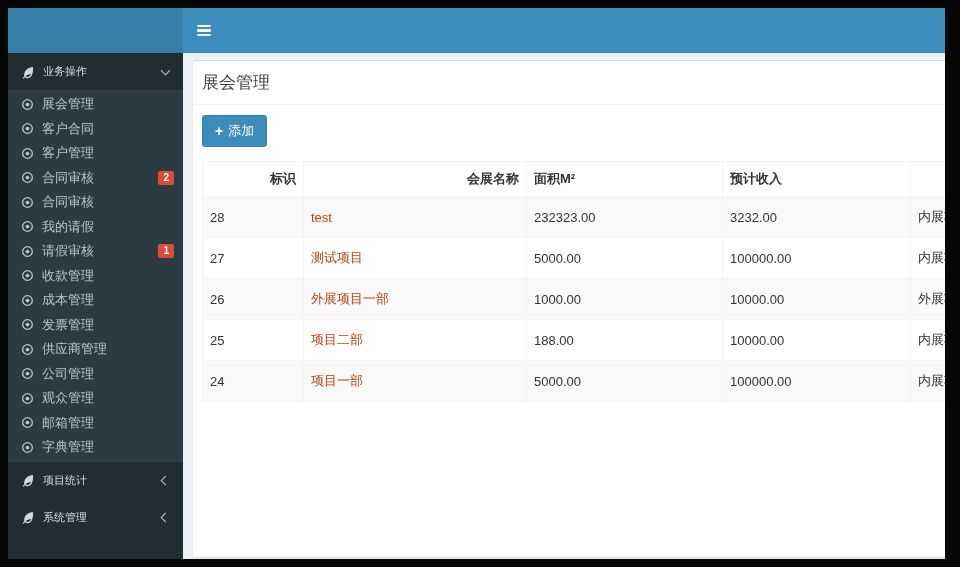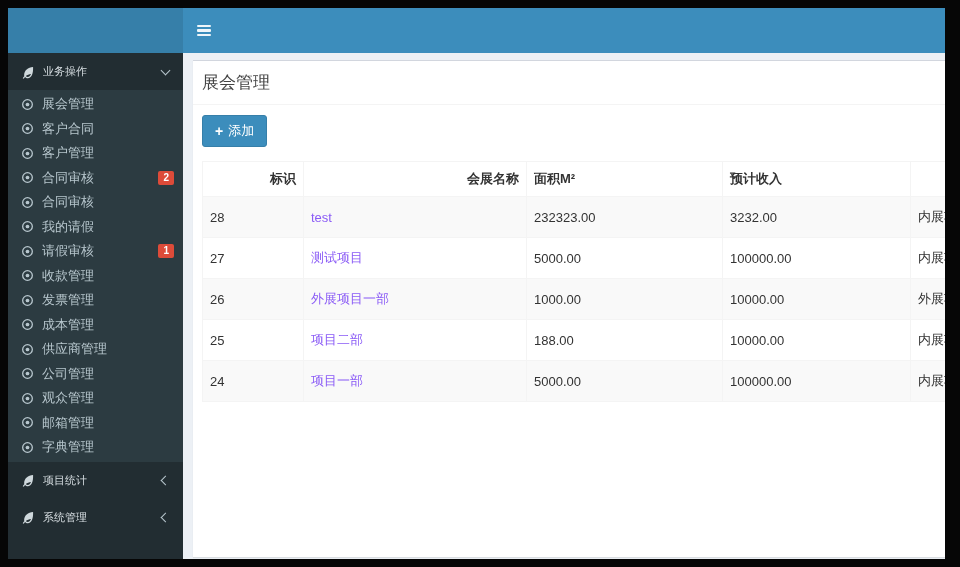--- a/index.html
+++ b/index.html
@@ -72,21 +72,21 @@
     margin: 2px 0 12px; cursor: pointer;
     font-family: "Liberation Sans", "DejaVu Sans", sans-serif;
   }
   .btn-add .plus { font-weight: bold; font-size: 14px; line-height: 14px; }
   table { border-collapse: collapse; table-layout: fixed; width: 860px; font-size: 13px; color: #333; margin-top: 2px; }
   th, td { border: 1px solid #f4f4f4; padding: 8px 7px; overflow: hidden; white-space: nowrap; }
   td { padding-top: 11px; padding-bottom: 11px; }
   th { text-align: right; font-weight: 700; color: #333; }
   .align-right { text-align: left; }
   tbody tr:nth-child(odd) { background: #f9f9f9; }
-  a.row-link { color: #8b5cf6; text-decoration: none; cursor: pointer; }
+  a.row-link { color: #c2410c; text-decoration: none; cursor: pointer; }
 </style>
 </head>
 <body>
 
 <div class="app">
 
   <div class="topbar">
     <div class="logo"></div>
     <div class="navbar">
       <a class="sidebar-toggle">
@@ -199,32 +199,32 @@
 
   </li>
 
   <li class="tree-item">
     <span class="dot-circle">
       <svg viewBox="0 0 14 14" width="13" height="13">
                 <circle cx="7" cy="7" r="5.2" fill="none" stroke="currentColor" stroke-width="1.4"></circle>
                 <circle cx="7" cy="7" r="2" fill="currentColor"></circle>
               </svg>
     </span>
+    <span class="item-label">成本管理</span>
+
+  </li>
+
+  <li class="tree-item">
+    <span class="dot-circle">
+      <svg viewBox="0 0 14 14" width="13" height="13">
+                <circle cx="7" cy="7" r="5.2" fill="none" stroke="currentColor" stroke-width="1.4"></circle>
+                <circle cx="7" cy="7" r="2" fill="currentColor"></circle>
+              </svg>
+    </span>
     <span class="item-label">发票管理</span>
-
-  </li>
-
-  <li class="tree-item">
-    <span class="dot-circle">
-      <svg viewBox="0 0 14 14" width="13" height="13">
-                <circle cx="7" cy="7" r="5.2" fill="none" stroke="currentColor" stroke-width="1.4"></circle>
-                <circle cx="7" cy="7" r="2" fill="currentColor"></circle>
-              </svg>
-    </span>
-    <span class="item-label">成本管理</span>
 
   </li>
 
   <li class="tree-item">
     <span class="dot-circle">
       <svg viewBox="0 0 14 14" width="13" height="13">
                 <circle cx="7" cy="7" r="5.2" fill="none" stroke="currentColor" stroke-width="1.4"></circle>
                 <circle cx="7" cy="7" r="2" fill="currentColor"></circle>
               </svg>
     </span>

